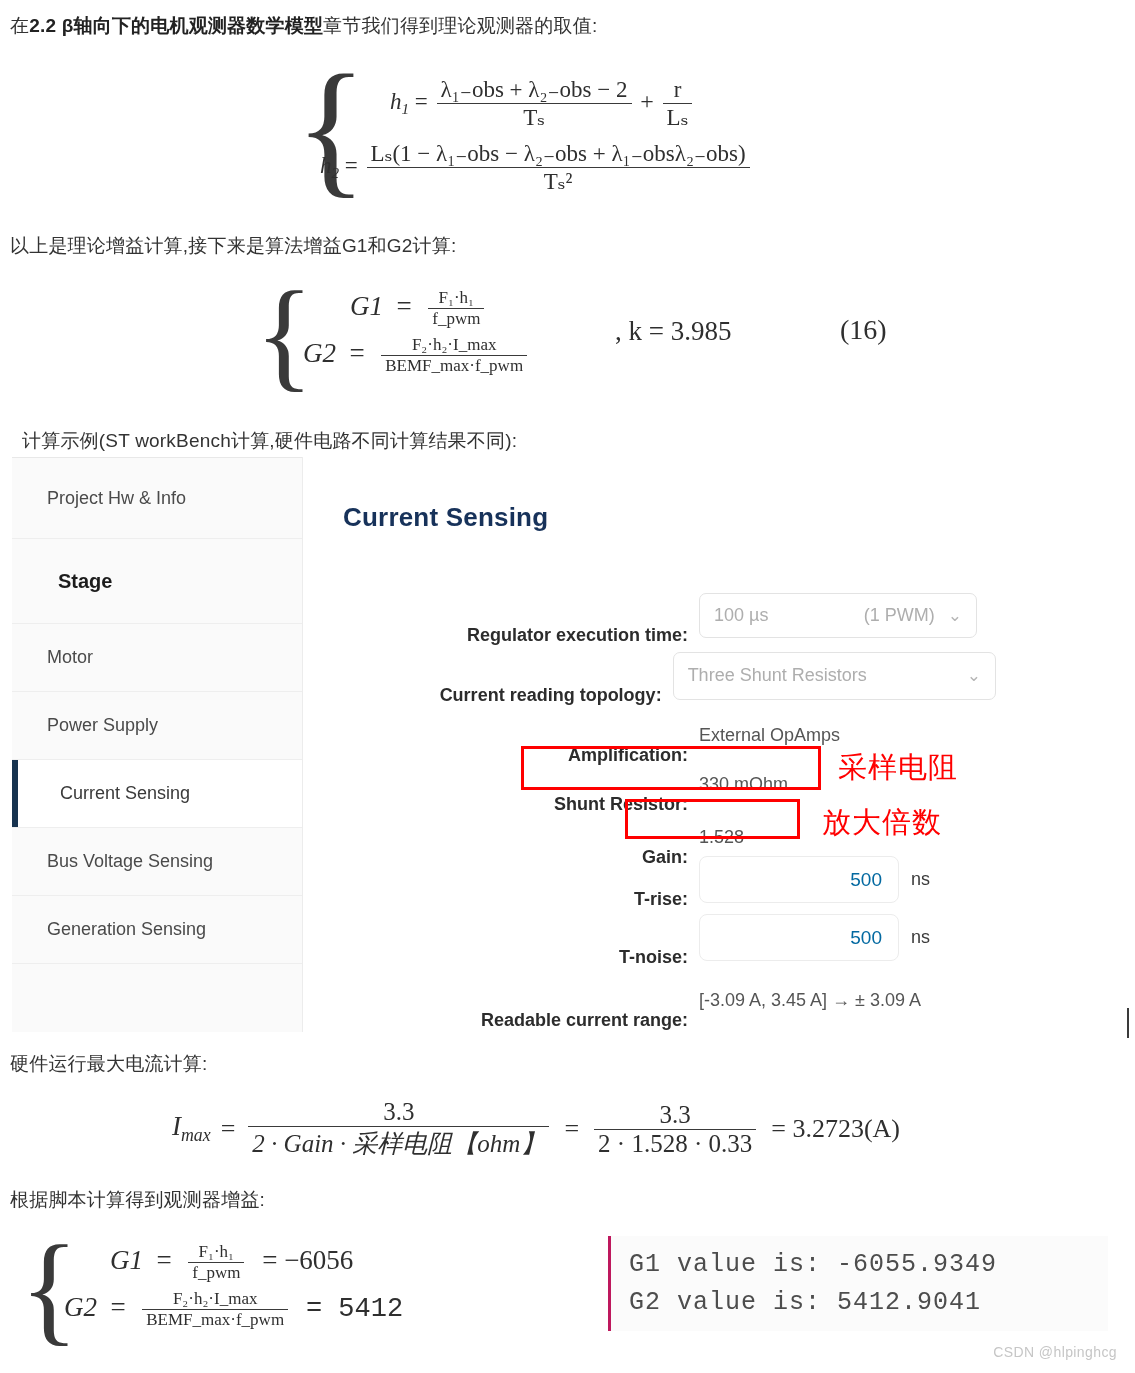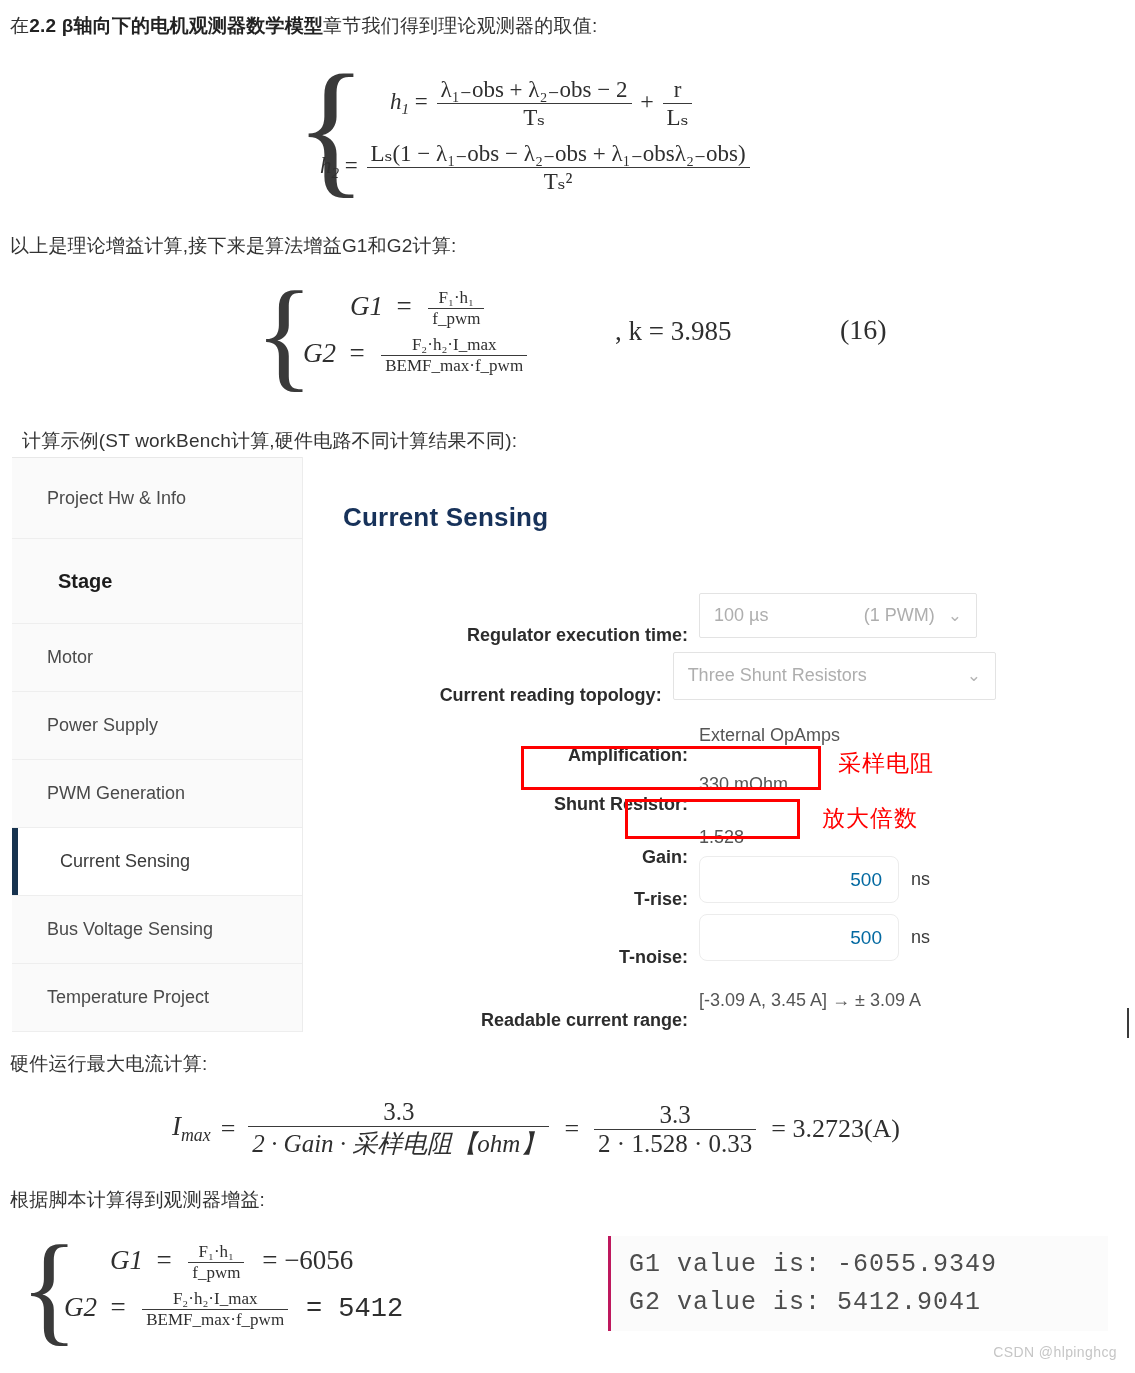--- a/index.html
+++ b/index.html
@@ -143,21 +143,21 @@
     white-space: nowrap;
     margin-top: 40px;
   }
   .f-value {
     font-size: 18px;
     color: #555;
     white-space: nowrap;
   }
   .select-box {
     border: 1px solid #e3e3e3;
-    border-radius: 2px;
+    border-radius: 7px;
     height: 45px;
     display: flex;
     align-items: center;
     box-sizing: border-box;
     background: #fff;
     color: #aeaeae;
     font-size: 18px;
     padding: 0 14px;
   }
   .select-box .sb-main { white-space: nowrap; }
@@ -189,21 +189,21 @@
   }
 
   .redbox {
     position: absolute;
     border: 3px solid #ff0000;
     box-sizing: border-box;
   }
   .red-anno {
     position: absolute;
     color: #ff0000;
-    font-size: 23px;
+    font-size: 29px;
     font-weight: 500;
     white-space: nowrap;
     letter-spacing: 1px;
   }
 
   
   #console-block {
     position: absolute;
     left: 608px;
     top: 1236px;
@@ -303,31 +303,28 @@
     </div>
     <div class="side-item header">
       <span>Stage</span>
     </div>
     <div class="side-item">
       <span>Motor</span>
     </div>
     <div class="side-item">
       <span>Power Supply</span>
     </div>
-    <div class="side-item">
-      <span>PWM Generation</span>
-    </div>
     <div class="side-item selected">
       <span>Current Sensing</span>
     </div>
     <div class="side-item">
       <span>Bus Voltage Sensing</span>
     </div>
     <div class="side-item">
-      <span>Temperature Project</span>
+      <span>Generation Sensing</span>
     </div>
   </div>
 
   <div id="wb-main">
     <div id="wb-title">Current Sensing</div>
 
     <div class="form-row" style="top:128px;">
       <div class="f-label">Regulator execution time:</div>
       <div class="select-box" style="width:278px;">
         <span class="sb-main">100 µs</span>

